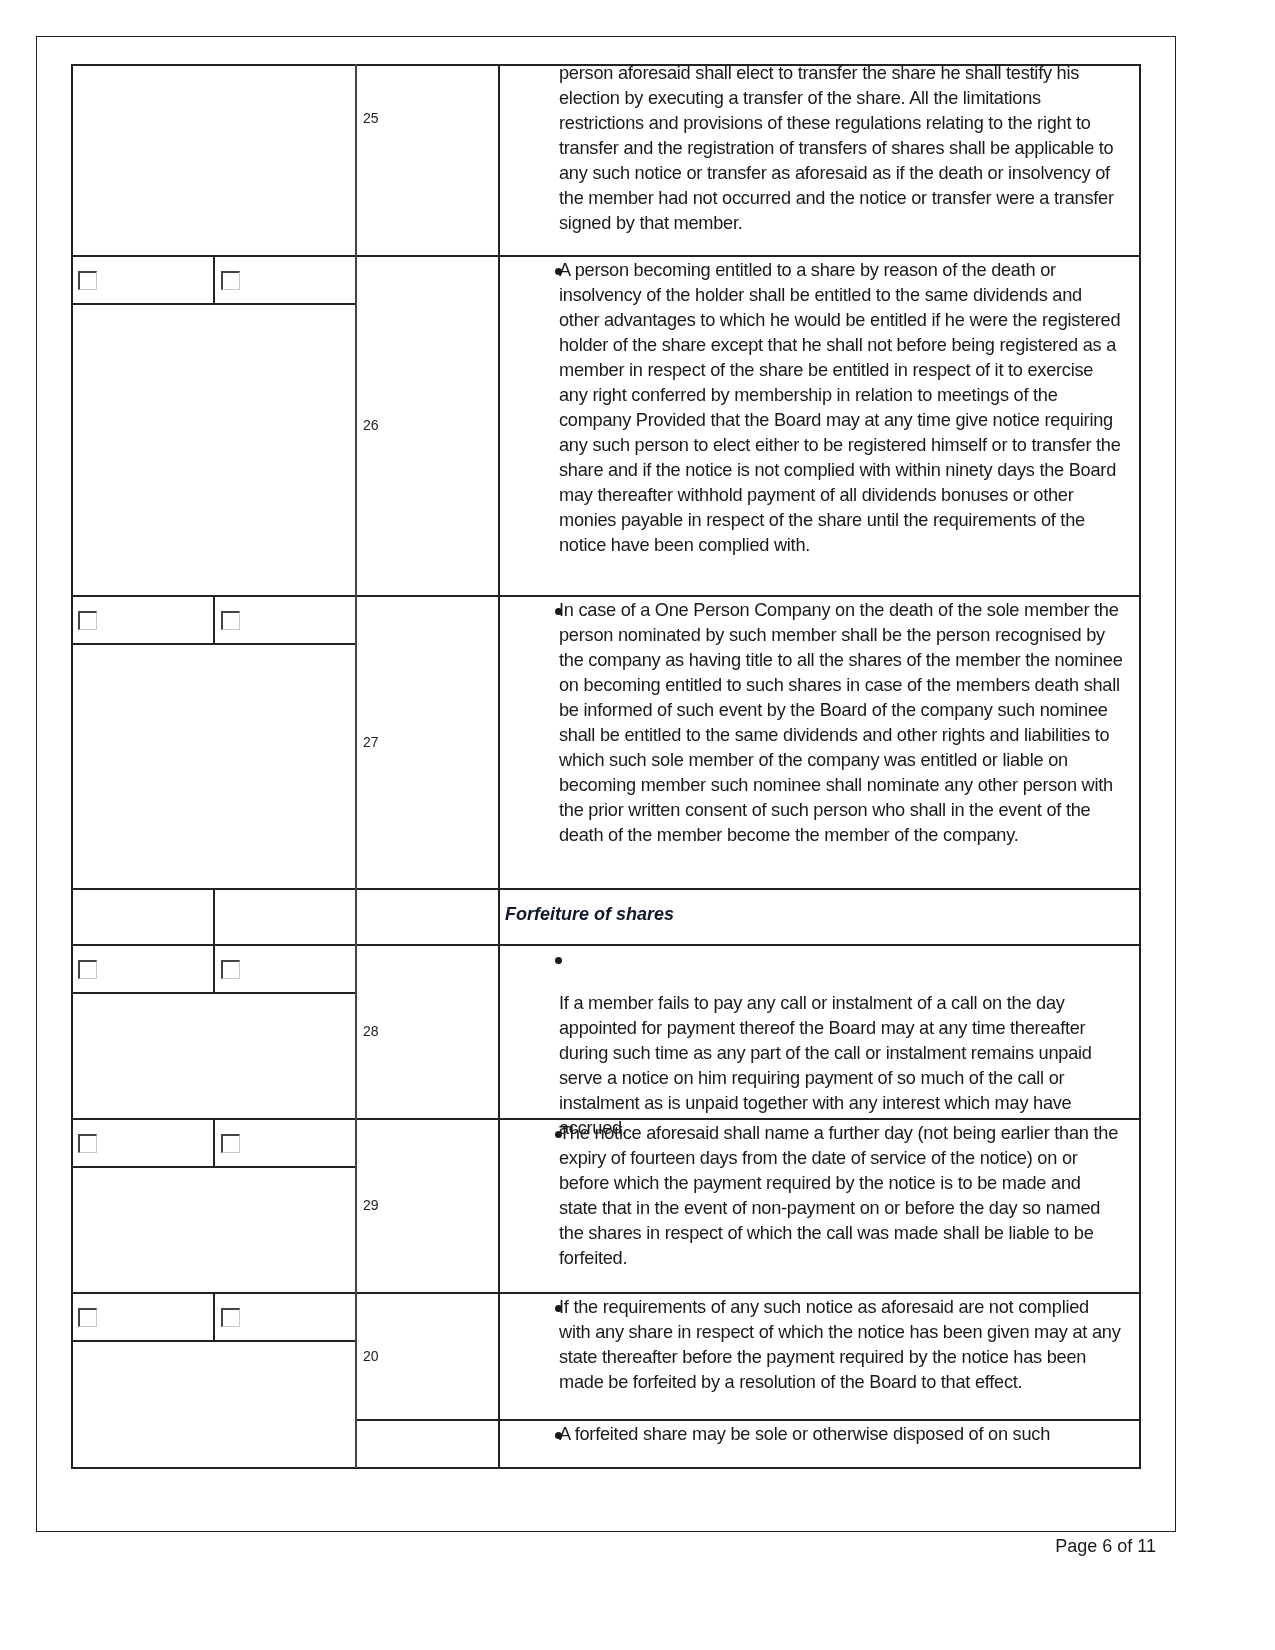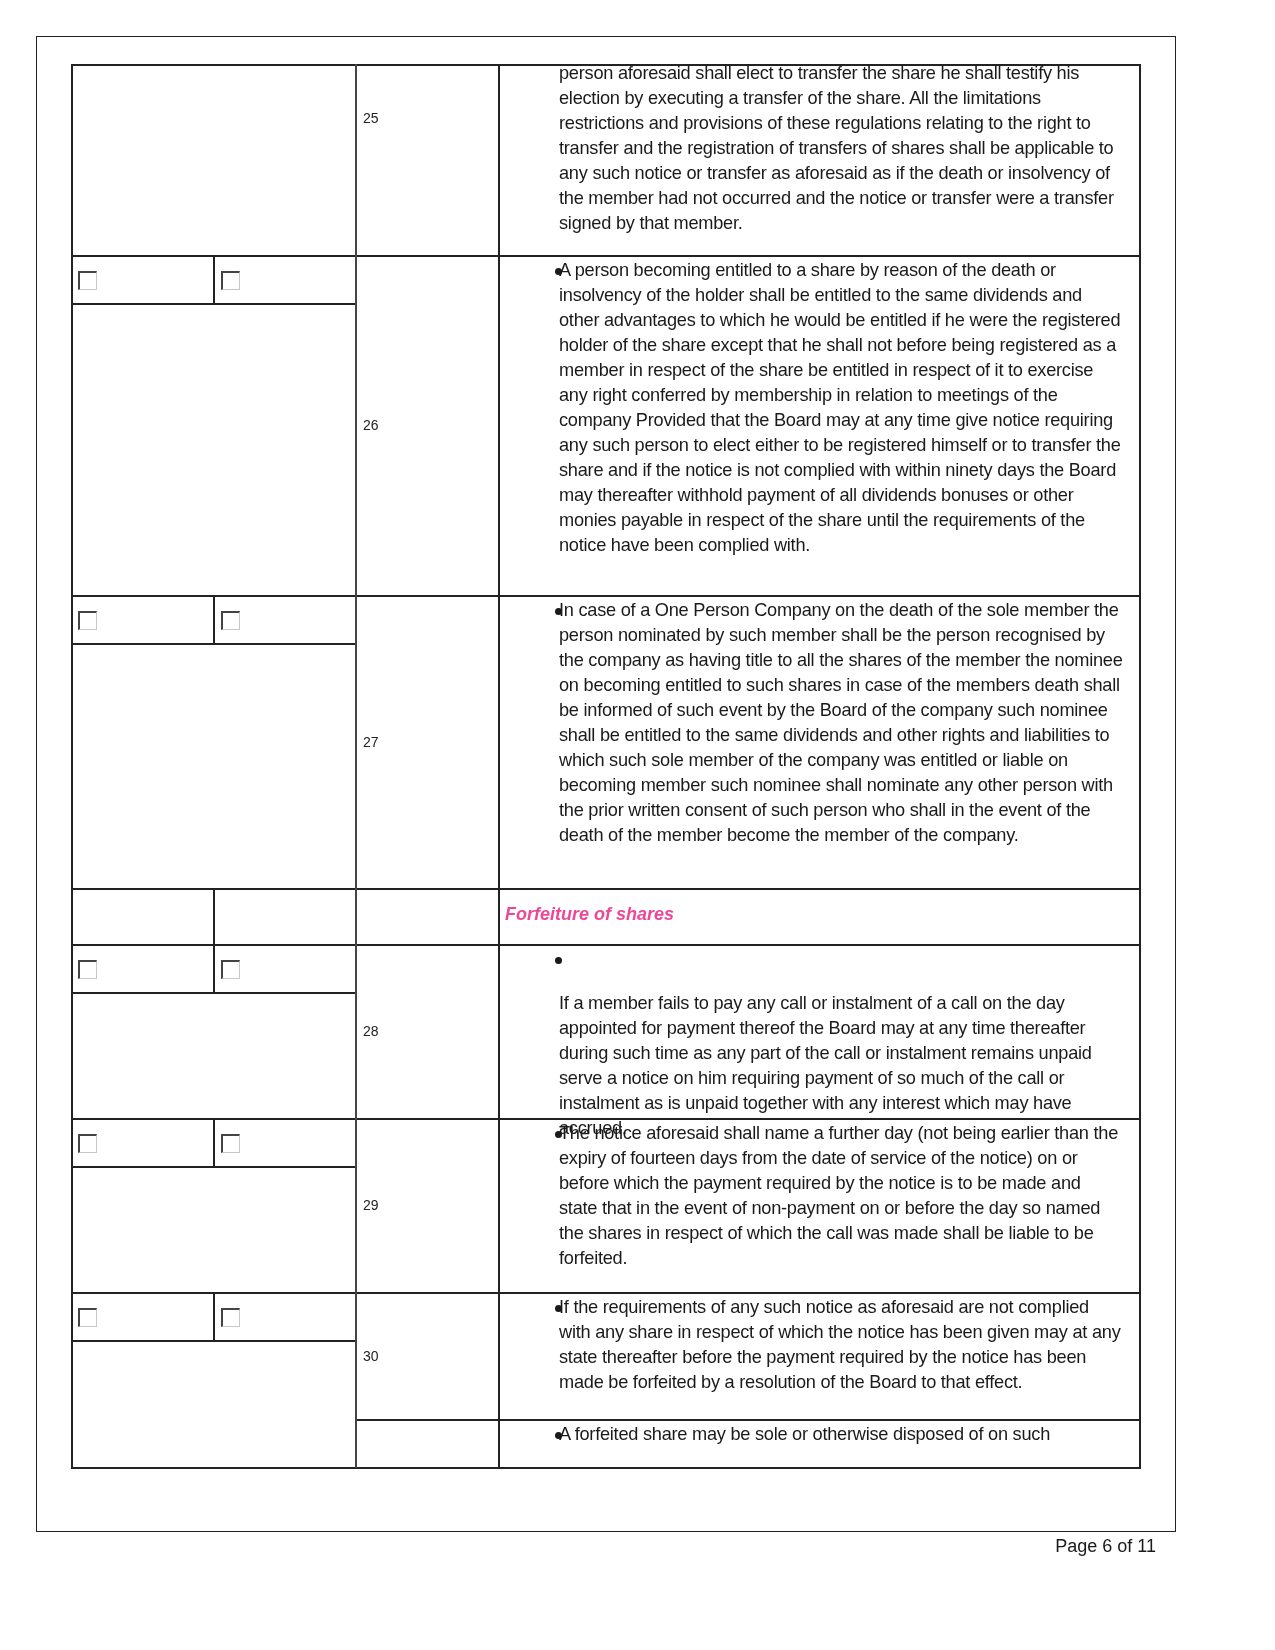--- a/index.html
+++ b/index.html
@@ -12,21 +12,21 @@
   .hline { position: absolute; height: 0; border-top: 2px solid #222; }
   .vline { position: absolute; width: 0; border-left: 2px solid #444; }
   .vline.dark { border-left-color: #222; }
   .num { position: absolute; left: 363px; font-size: 14px; line-height: 24px; color: #222; }
   .cb { position: absolute; width: 19px; height: 19px; box-sizing: border-box;
         border-top: 2px solid #444; border-left: 2px solid #444;
         border-right: 1px solid #c8c8c8; border-bottom: 1px solid #c8c8c8; background: #fff; cursor: pointer; }
   .para { position: absolute; left: 559px; width: 564px; font-size: 18.2px; line-height: 25px;
           color: #1a1a1a; letter-spacing: -0.25px; }
   .bullet { position: absolute; left: 555px; width: 7px; height: 7px; border-radius: 50%; background: #1a1a1a; }
-  .heading { position: absolute; left: 505px; font-size: 18px; font-weight: bold; font-style: italic; color: #ec4899; }
+  .heading { position: absolute; left: 505px; font-size: 18px; font-weight: bold; font-style: italic; color: #0f172a; }
   .footer { position: absolute; right: 119px; top: 1536px; font-size: 18px; color: #1a1a1a; }
 </style>
 </head>
 <body>
 
 <div class="page-frame"></div>
 
 <div class="table"></div>
 
 <div class="hline" style="left:71px; width:1070px; top:255px;"></div>
@@ -77,20 +77,20 @@
 <div class="para" style="top:947px;margin-top:44px;">If a member fails to pay any call or instalment of a call on the day appointed for payment thereof the Board may at any time thereafter during such time as any part of the call or instalment remains unpaid serve a notice on him requiring payment of so much of the call or instalment as is unpaid together with any interest which may have accrued.</div>
 
 <div class="cb" style="left:78px; top:1134px;"></div>
 <div class="cb" style="left:221px; top:1134px;"></div>
 <div class="num" style="top:1193px;">29</div>
 <div class="bullet" style="top:1131px;"></div>
 <div class="para" style="top:1121px;">The notice aforesaid shall name a further day (not being earlier than the expiry of fourteen days from the date of service of the notice) on or before which the payment required by the notice is to be made and state that in the event of non-payment on or before the day so named the shares in respect of which the call was made shall be liable to be forfeited.</div>
 
 <div class="cb" style="left:78px; top:1308px;"></div>
 <div class="cb" style="left:221px; top:1308px;"></div>
-<div class="num" style="top:1344px;">30</div>
+<div class="num" style="top:1344px;">20</div>
 <div class="bullet" style="top:1305px;"></div>
 <div class="para" style="top:1295px;">If the requirements of any such notice as aforesaid are not complied with any share in respect of which the notice has been given may at any state thereafter before the payment required by the notice has been made be forfeited by a resolution of the Board to that effect.</div>
 
 <div class="bullet" style="top:1432px;"></div>
 <div class="para" style="top:1422px;">A forfeited share may be sole or otherwise disposed of on such</div>
 
 <div class="footer">Page 6 of 11</div>
 
 </body></html>

